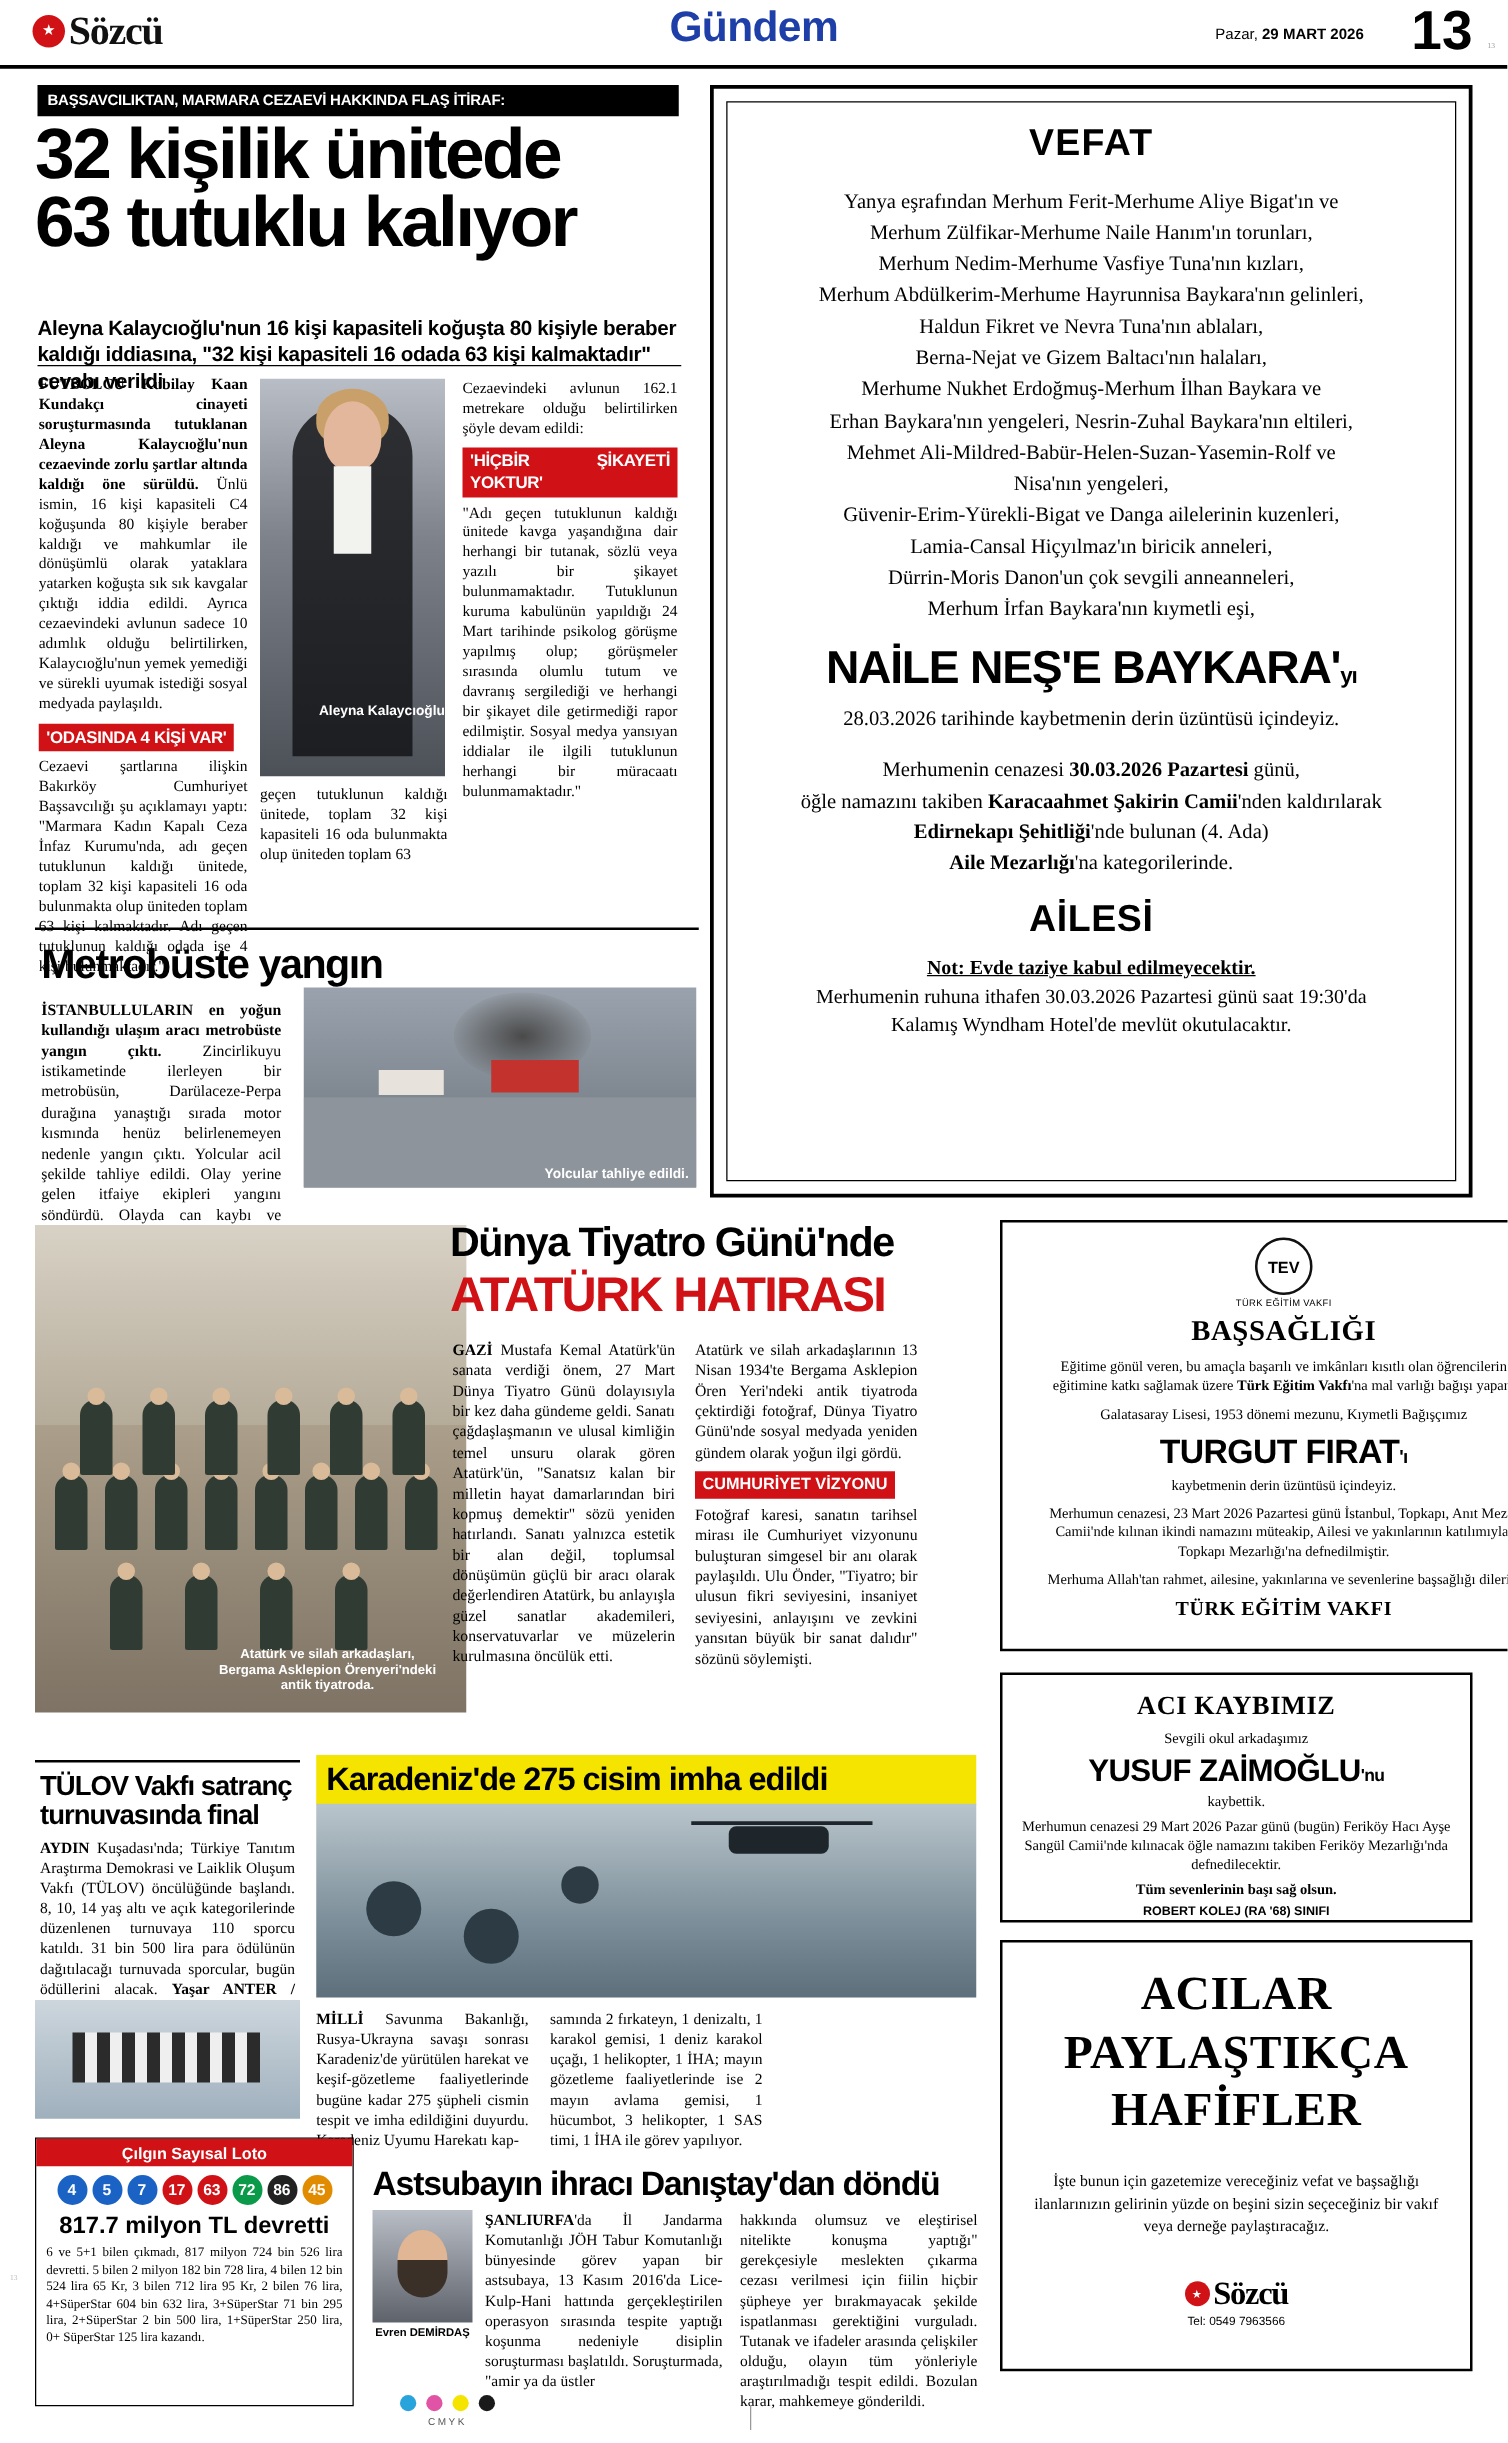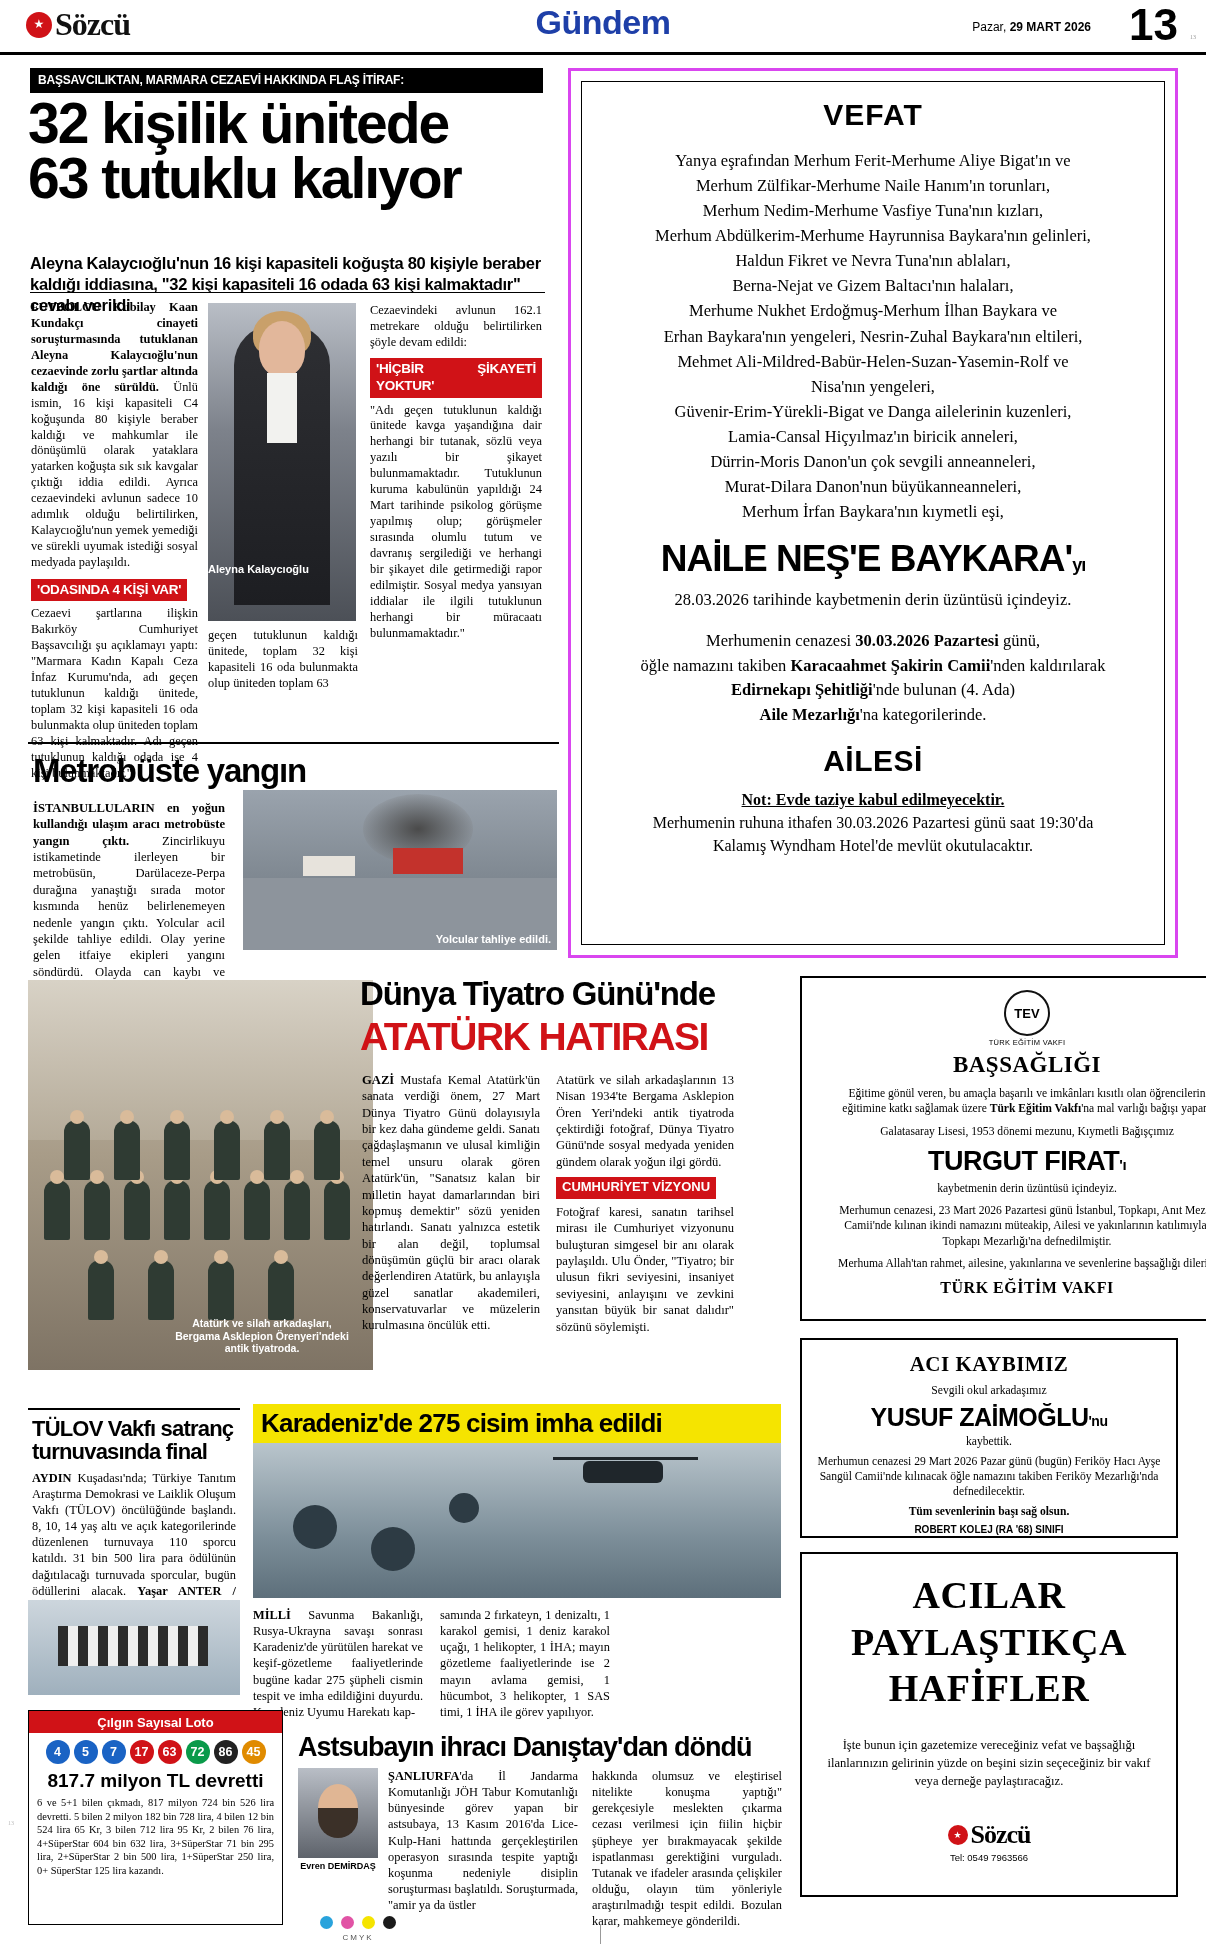--- a/index.html
+++ b/index.html
@@ -25,39 +25,39 @@
 
   .col-a{position:absolute;left:31px;top:300px;width:167px;font-size:12.4px;line-height:1.285;text-align:justify;}
   .col-a p{margin:0;}
   .col-a .lead{font-weight:bold;}
   .subhead{display:inline-block;background:#d01217;color:#fff;font-family:"Liberation Sans",sans-serif;font-weight:bold;font-size:13.5px;padding:2px 6px 3px 6px;margin:8px 0 5px 0;letter-spacing:-0.3px;}
   .photo-main{position:absolute;left:208px;top:303px;width:148px;height:318px;background:linear-gradient(180deg,#b9bec6 0%,#7d828b 40%,#4c5057 100%);overflow:hidden;}
   .photo-main .figure{position:absolute;left:50%;top:22px;transform:translateX(-50%);width:96px;height:280px;background:linear-gradient(180deg,#2e2f33 0%,#1d1e22 100%);border-radius:40px 40px 0 0;}
   .photo-main .head{position:absolute;left:50%;top:18px;transform:translateX(-50%);width:46px;height:56px;border-radius:50% 50% 45% 45%;background:#e2b79b;}
   .photo-main .hair{position:absolute;left:50%;top:8px;transform:translateX(-50%);width:58px;height:46px;border-radius:50% 50% 40% 40%;background:#c9a06a;}
   .photo-main .shirt{position:absolute;left:50%;top:70px;transform:translateX(-50%);width:30px;height:70px;background:#f2f2ef;}
-  .photo-cap{position:absolute;left:208px;top:563px;width:148px;background:rgba(255,255,255,0.0);text-align:left;font-family:"Liberation Sans",sans-serif;font-weight:bold;font-size:11px;color:#fff;line-height:1.15;}
+  .photo-cap{position:absolute;left:208px;top:563px;width:148px;background:rgba(255,255,255,0.0);text-align:right;font-family:"Liberation Sans",sans-serif;font-weight:bold;font-size:11px;color:#fff;line-height:1.15;}
   .cap-under{position:absolute;left:208px;top:628px;width:150px;font-size:12.4px;line-height:1.28;text-align:justify;}
   .col-c{position:absolute;left:370px;top:303px;width:172px;font-size:12.4px;line-height:1.285;text-align:justify;}
   .col-c p{margin:0;}
   .subhead2{display:inline-block;background:#d01217;color:#fff;font-family:"Liberation Sans",sans-serif;font-weight:bold;font-size:13.5px;padding:2px 6px 3px 6px;margin:7px 0 5px 0;letter-spacing:-0.3px;}
 
   
   .metro-box{position:absolute;left:28px;top:742px;width:531px;height:215px;border-top:2px solid #000;}
   .metro-title{position:absolute;left:33px;top:752px;font-family:"Liberation Sans",sans-serif;font-weight:bold;font-size:33px;letter-spacing:-1.2px;}
   .metro-text{position:absolute;left:33px;top:800px;width:192px;font-size:12.6px;line-height:1.3;text-align:justify;}
   .metro-photo{position:absolute;left:243px;top:790px;width:314px;height:160px;background:linear-gradient(180deg,#9aa3ad 0%,#7f8891 55%,#5d656d 100%);overflow:hidden;}
   .metro-photo .road{position:absolute;left:0;bottom:0;width:100%;height:72px;background:#8d949c;}
   .metro-photo .smoke{position:absolute;left:120px;top:4px;width:110px;height:70px;background:radial-gradient(ellipse at center,#4a4a4a 0%,rgba(120,120,120,0.2) 70%);border-radius:50%;}
   .metro-photo .bus{position:absolute;left:150px;top:58px;width:70px;height:26px;background:#c3322c;}
   .metro-photo .bus2{position:absolute;left:60px;top:66px;width:52px;height:20px;background:#e7e3dc;}
   .metro-cap{position:absolute;left:243px;top:933px;width:314px;text-align:right;padding-right:6px;box-sizing:border-box;color:#fff;font-family:"Liberation Sans",sans-serif;font-weight:bold;font-size:11px;}
 
   
-  .vefat{position:absolute;left:568px;top:68px;width:610px;height:890px;border:3px solid #d946ef;background:#fff;box-sizing:border-box;}
+  .vefat{position:absolute;left:568px;top:68px;width:610px;height:890px;border:3px solid #000000;background:#fff;box-sizing:border-box;}
   .vefat-inner{position:absolute;left:10px;top:10px;right:10px;bottom:10px;border:1px solid #000;box-sizing:border-box;padding:14px 18px;}
   .vefat h1{margin:2px 0 16px 0;text-align:center;font-family:"Liberation Sans",sans-serif;font-weight:bold;font-size:30px;letter-spacing:1px;}
   .vefat .lines{text-align:center;font-size:16.5px;line-height:1.52;}
   .vefat .lines div{margin:0;}
   .vefat .bigname{text-align:center;font-family:"Liberation Sans",sans-serif;font-weight:bold;font-size:37px;letter-spacing:-1px;margin:14px 0 8px 0;}
   .vefat .bigname small{font-size:18px;}
   .vefat .c{text-align:center;font-size:16.5px;line-height:1.5;}
   .vefat .ailesi{text-align:center;font-family:"Liberation Sans",sans-serif;font-weight:bold;font-size:30px;margin:16px 0 10px 0;letter-spacing:0.5px;}
   .vefat .note{text-align:center;font-size:16px;line-height:1.45;}
   .u{text-decoration:underline;}
@@ -216,21 +216,20 @@
         <div>Merhum Abdülkerim-Merhume Hayrunnisa Baykara'nın gelinleri,</div>
         <div>Haldun Fikret ve Nevra Tuna'nın ablaları,</div>
         <div>Berna-Nejat ve Gizem Baltacı'nın halaları,</div>
         <div>Merhume Nukhet Erdoğmuş-Merhum İlhan Baykara ve</div>
         <div>Erhan Baykara'nın yengeleri, Nesrin-Zuhal Baykara'nın eltileri,</div>
         <div>Mehmet Ali-Mildred-Babür-Helen-Suzan-Yasemin-Rolf ve</div>
         <div>Nisa'nın yengeleri,</div>
         <div>Güvenir-Erim-Yürekli-Bigat ve Danga ailelerinin kuzenleri,</div>
         <div>Lamia-Cansal Hiçyılmaz'ın biricik anneleri,</div>
         <div>Dürrin-Moris Danon'un çok sevgili anneanneleri,</div>
-        <div>Murat-Dilara Danon'nun büyükanneanneleri,</div>
         <div>Merhum İrfan Baykara'nın kıymetli eşi,</div>
       </div>
       <div class="bigname">
         <span>NAİLE NEŞ'E BAYKARA'</span><small>yı</small>
       </div>
       <div class="c">28.03.2026 tarihinde kaybetmenin derin üzüntüsü içindeyiz.</div>
       <div class="c" style="margin-top:16px;">
         <div><span>Merhumenin cenazesi </span><b>30.03.2026 Pazartesi</b><span> günü,</span></div>
         <div><span>öğle namazını takiben </span><b>Karacaahmet Şakirin Camii</b><span>'nden kaldırılarak</span></div>
         <div><b>Edirnekapı Şehitliği</b><span>'nde bulunan (4. Ada)</span></div>

